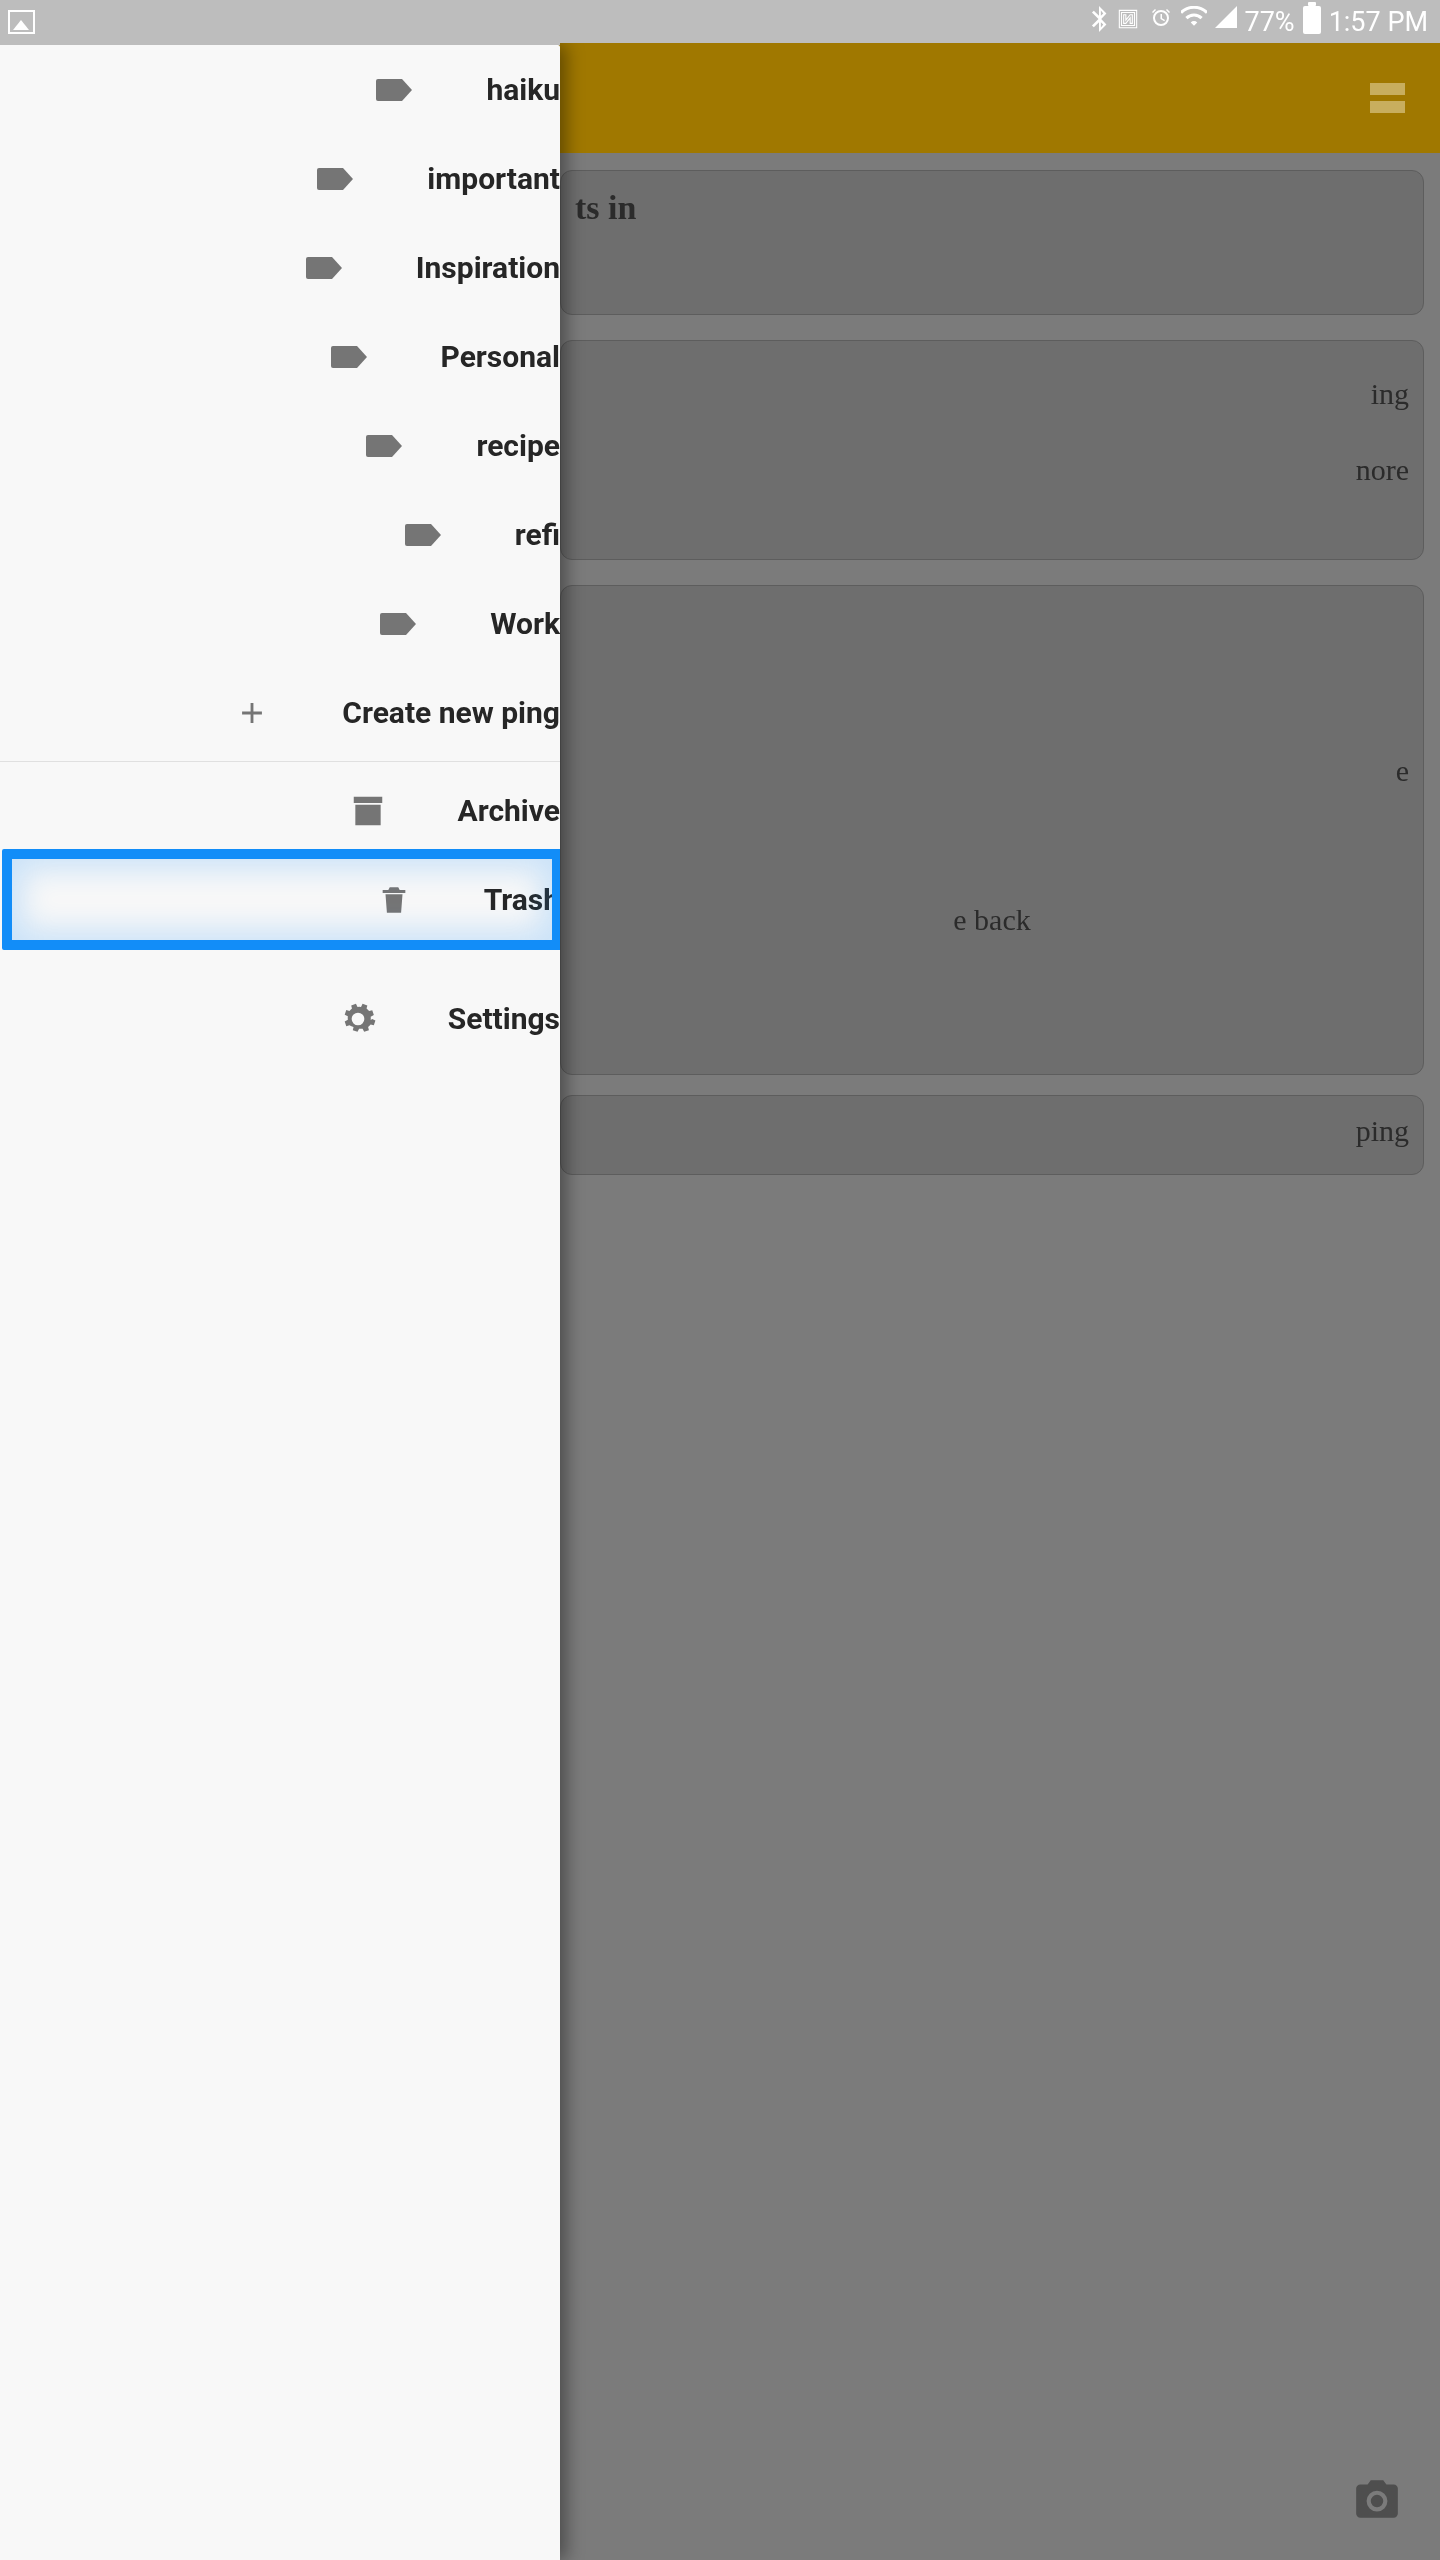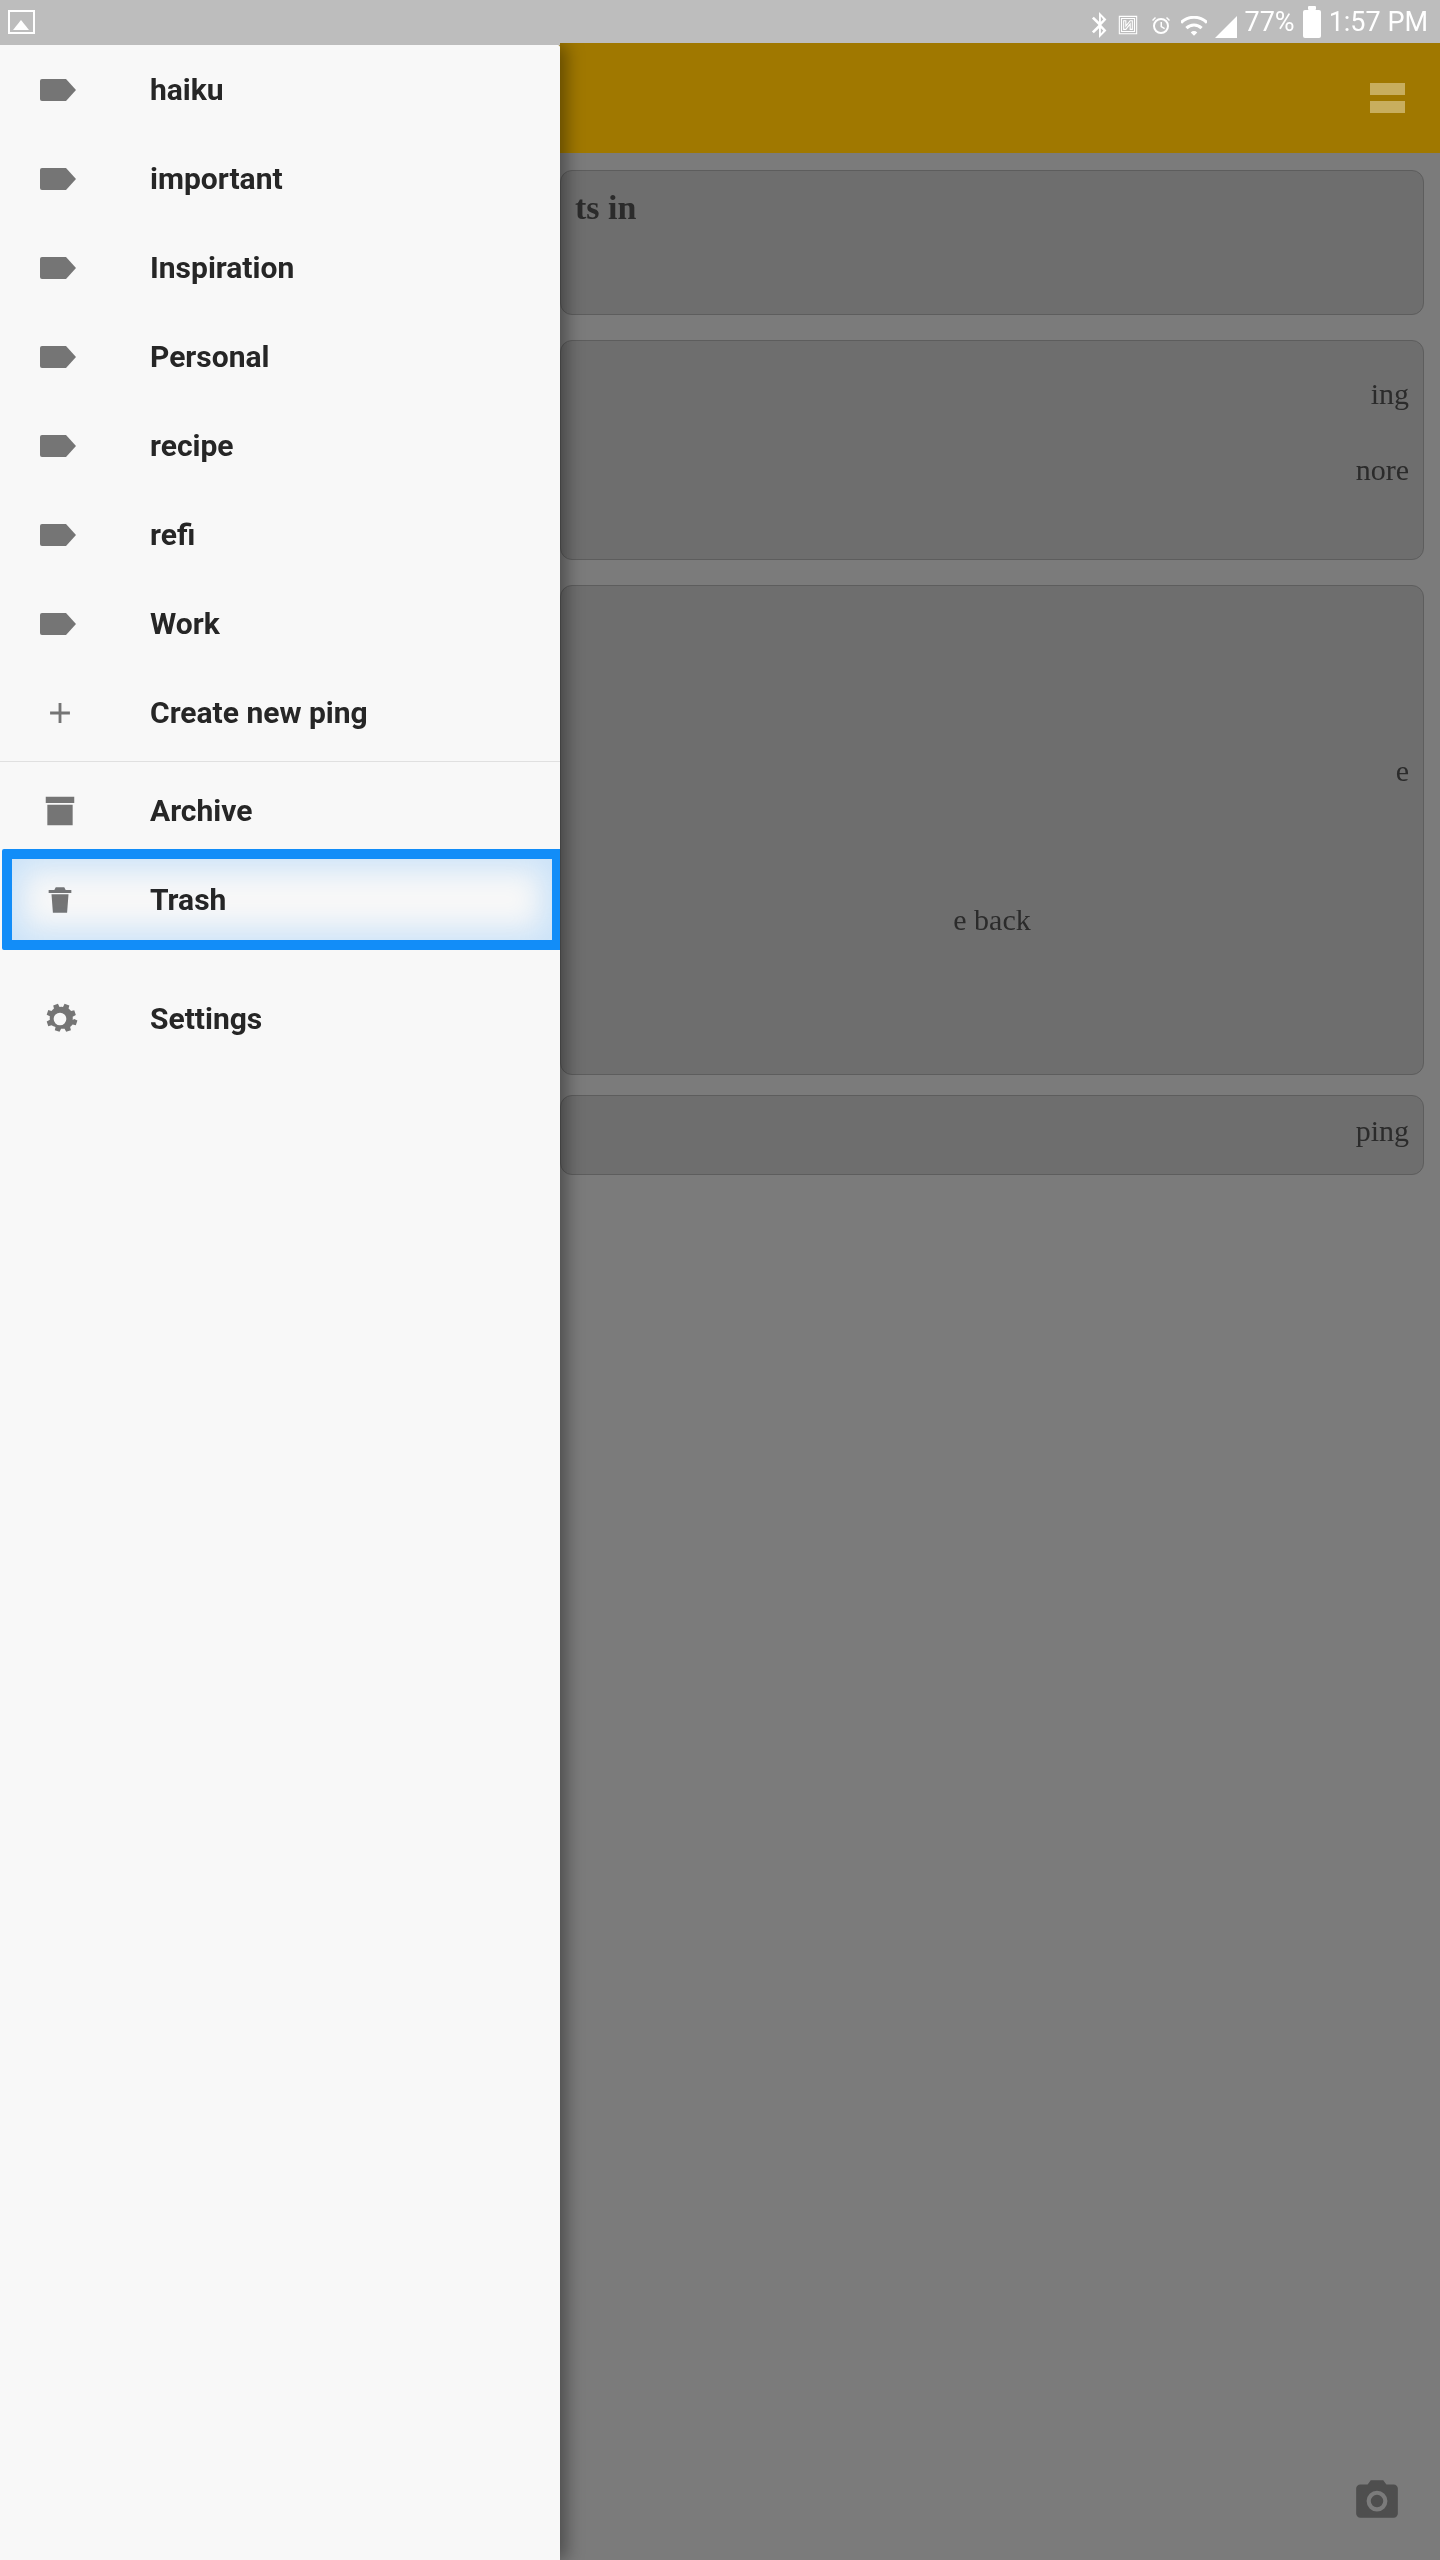--- a/index.html
+++ b/index.html
@@ -64,21 +64,21 @@
     background: #bdbdbd;
     display: flex;
     align-items: center;
     padding: 0 12px 0 8px;
     font-size: 27px;
     color: #fff;
     z-index: 50;
   }
   .status-bar .left-icons { display: flex; align-items: center; gap: 6px; }
   .status-bar .spacer { flex: 1; }
-  .status-bar .right-icons { display: flex; align-items: flex-end; gap: 8px; font-weight: 400; }
+  .status-bar .right-icons { display: flex; align-items: flex-start; gap: 8px; font-weight: 400; }
   .status-bar svg { fill: #fff; }
   .picture-icon {
     width: 27px; height: 24px;
     border: 2px solid #fff;
     position: relative;
   }
   .picture-icon::after {
     content: ""; position: absolute; left: 3px; bottom: 2px;
     width: 0; height: 0;
     border-left: 8px solid transparent;
@@ -132,20 +132,21 @@
     overflow: hidden;
     border-top-right-radius: 2px;
   }
   .drawer-list { list-style: none; }
   .drawer-item {
     height: 89px;
     display: flex;
     align-items: center;
     padding-left: 40px;
     gap: 70px;
+    justify-content: flex-end;
   }
   .drawer-item .icon-slot {
     width: 40px; height: 40px;
     display: flex; align-items: center; justify-content: center;
     fill: #757575;
     color: #757575;
   }
   .drawer-item .item-label {
     font-size: 30px;
     font-weight: 700;

